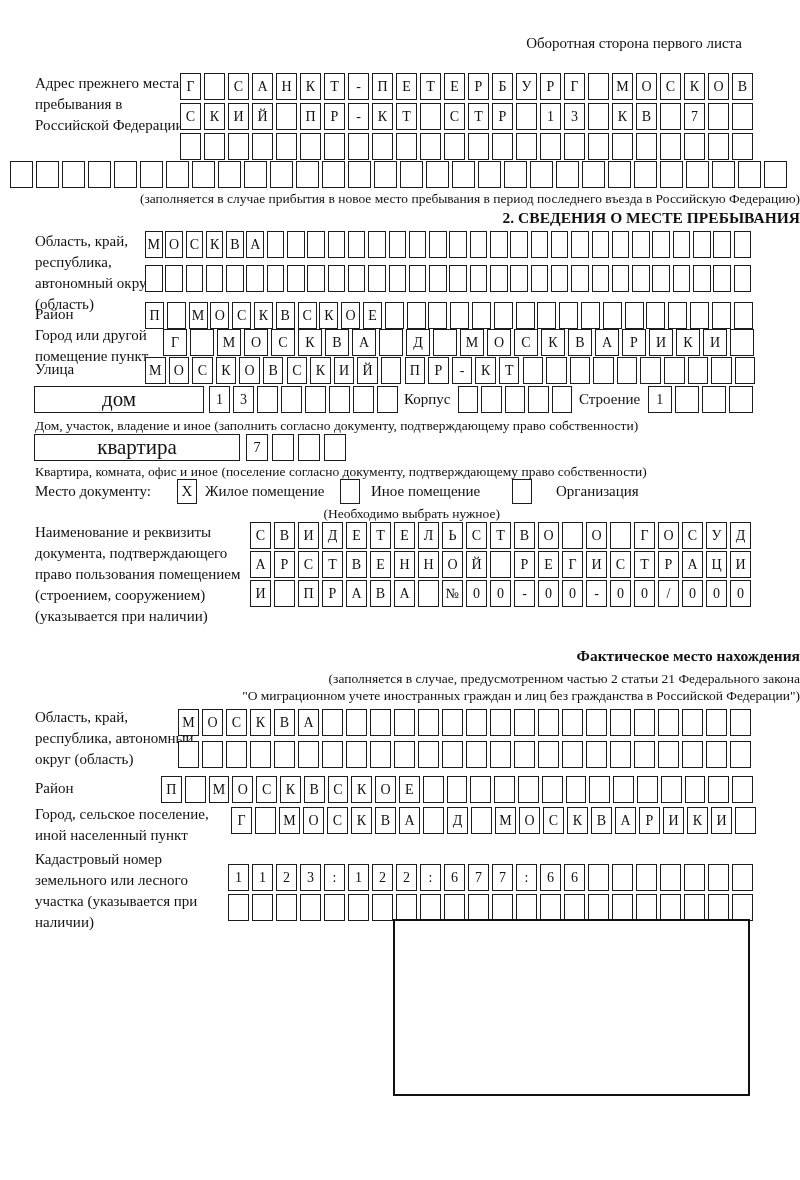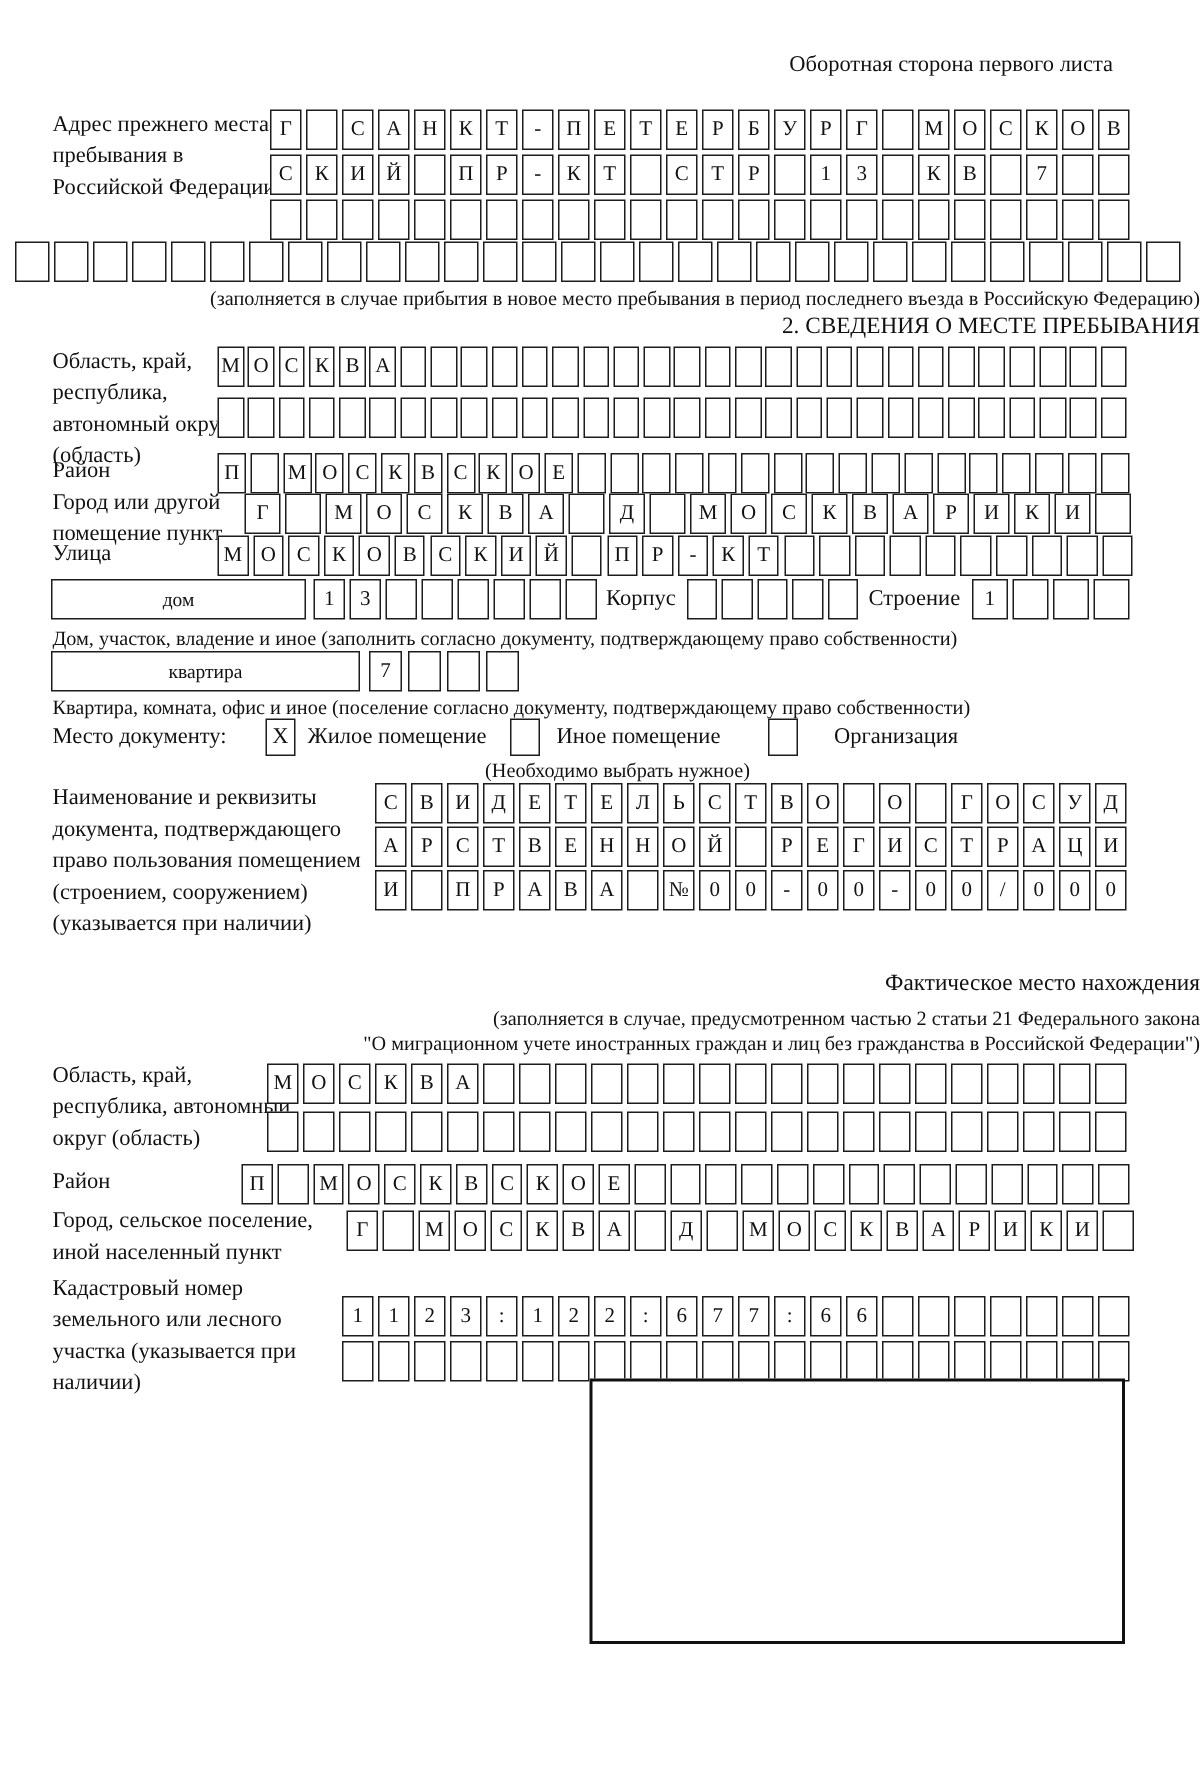--- a/index.html
+++ b/index.html
@@ -6,31 +6,31 @@
   .page{
     position:relative;width:800px;height:1180px;background:#ffffff;
     font-family:"Liberation Serif","DejaVu Serif",serif;color:#111;
     overflow:hidden;
     margin-top:13px;
   }
   .abs{position:absolute;}
   .lbl{position:absolute;font-size:15px;line-height:21px;}
   .note{position:absolute;font-size:13.5px;line-height:18px;}
   .center{text-align:right;}
-  .title{position:absolute;font-size:15.5px;font-weight:normal;}
+  .title{position:absolute;font-size:15.5px;font-weight:bold;}
   .grid{position:absolute;display:flex;height:27px;}
   .grid .cell{
     flex:none;width:var(--cw,20px);height:27px;margin-right:var(--cg,3px);
     border:1.5px solid #1c1c1c;box-sizing:border-box;background:#fff;
     display:flex;align-items:center;justify-content:center;
     font-size:14px;line-height:1;
   }
   .labelbox{
     position:absolute;height:27px;border:1.5px solid #1c1c1c;box-sizing:border-box;
-    display:flex;align-items:center;justify-content:center;font-size:13px;background:#fff;
+    display:flex;align-items:center;justify-content:center;font-size:21px;background:#fff;
   }
   .cb{
     position:absolute;width:20px;height:25px;border:1.5px solid #1c1c1c;box-sizing:border-box;
     text-align:center;font-size:15px;line-height:22px;background:#fff;
   }
   .stampbox{
     position:absolute;border:2px solid #111;background:#fff;box-sizing:border-box;
   }
 </style>
 </head>

